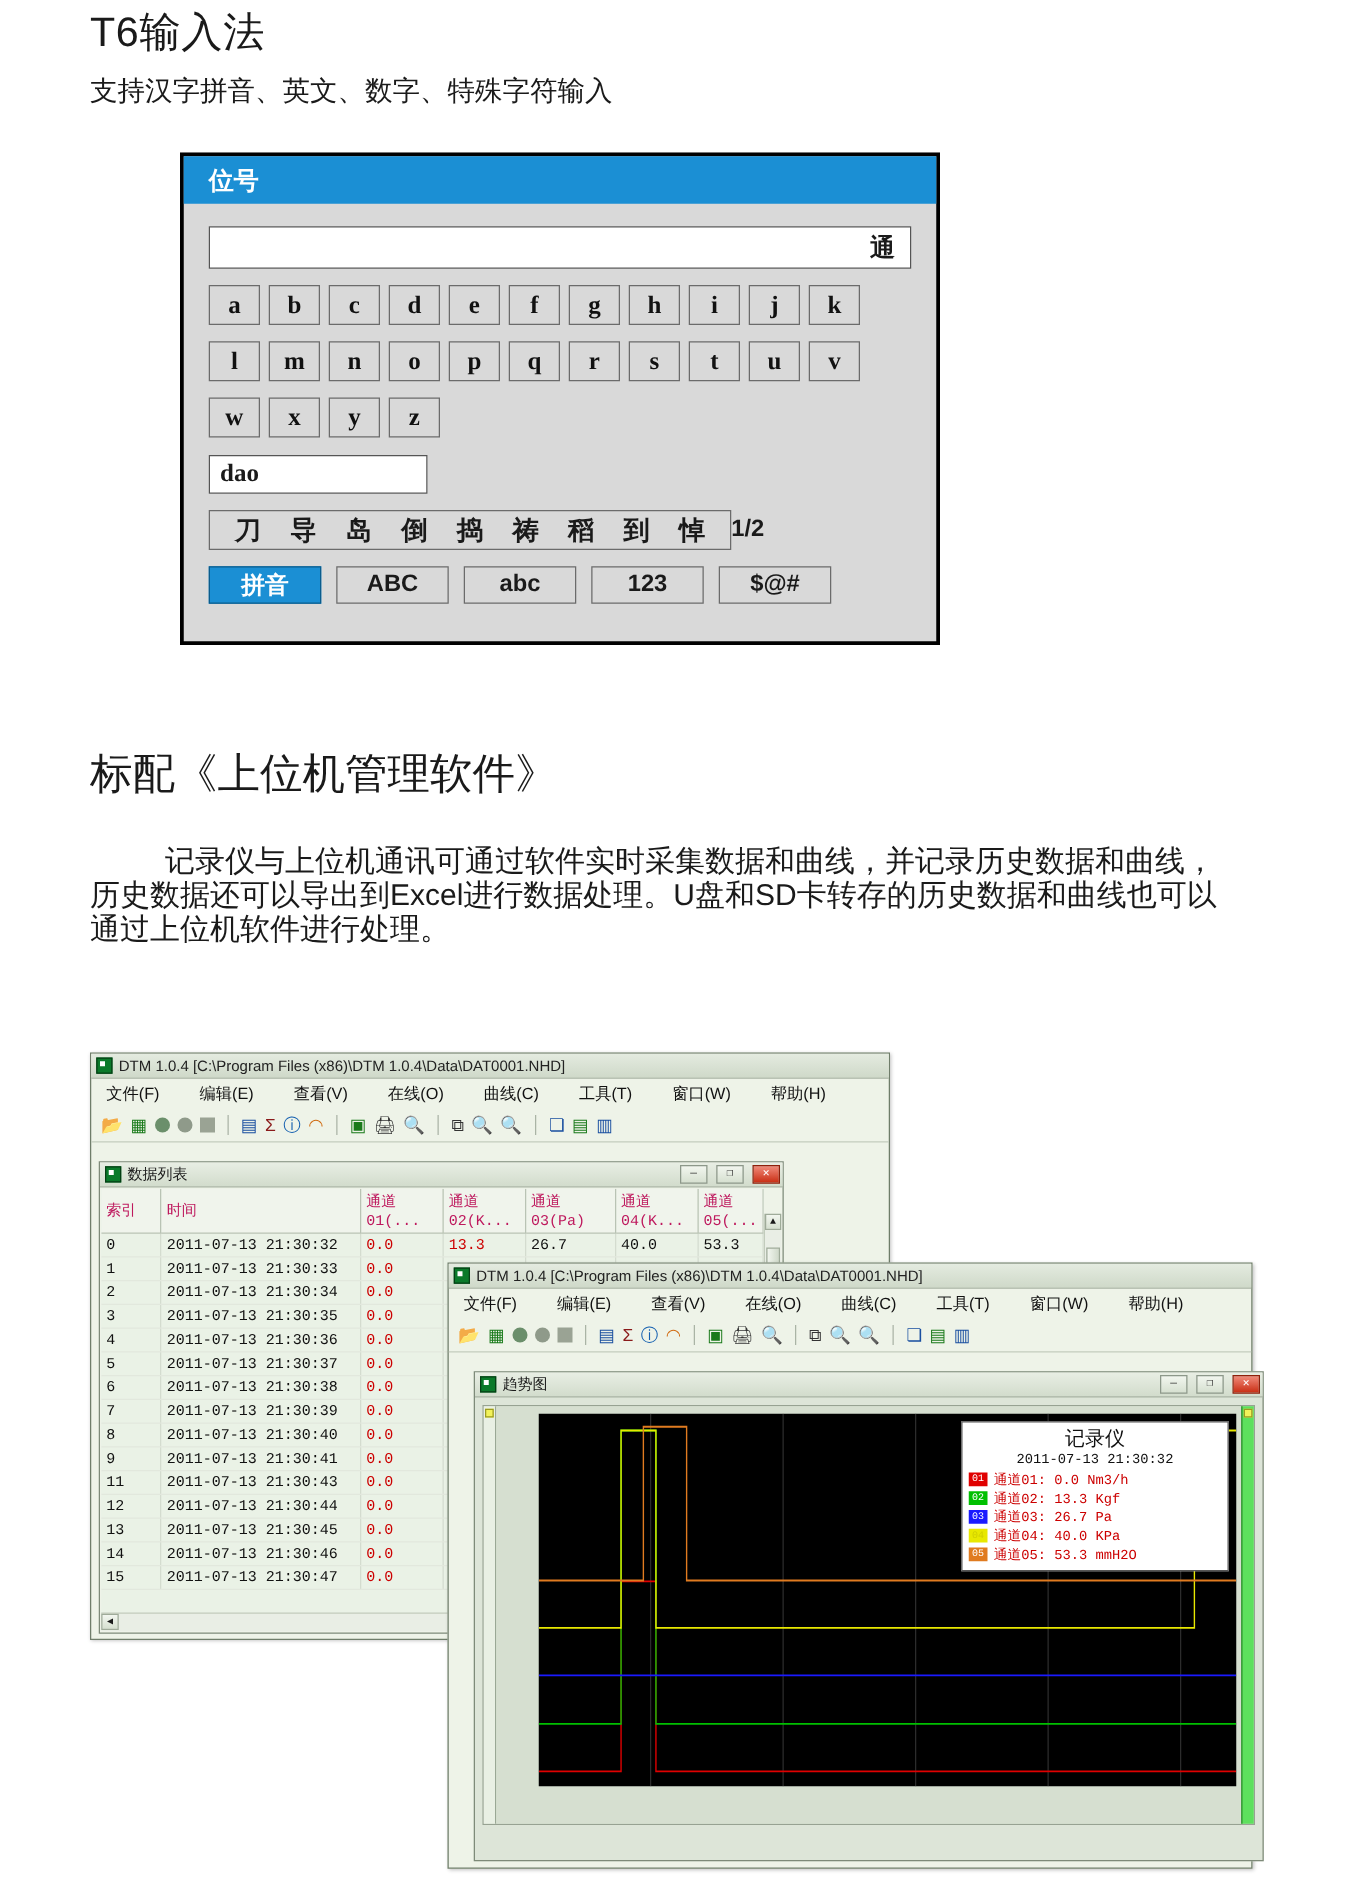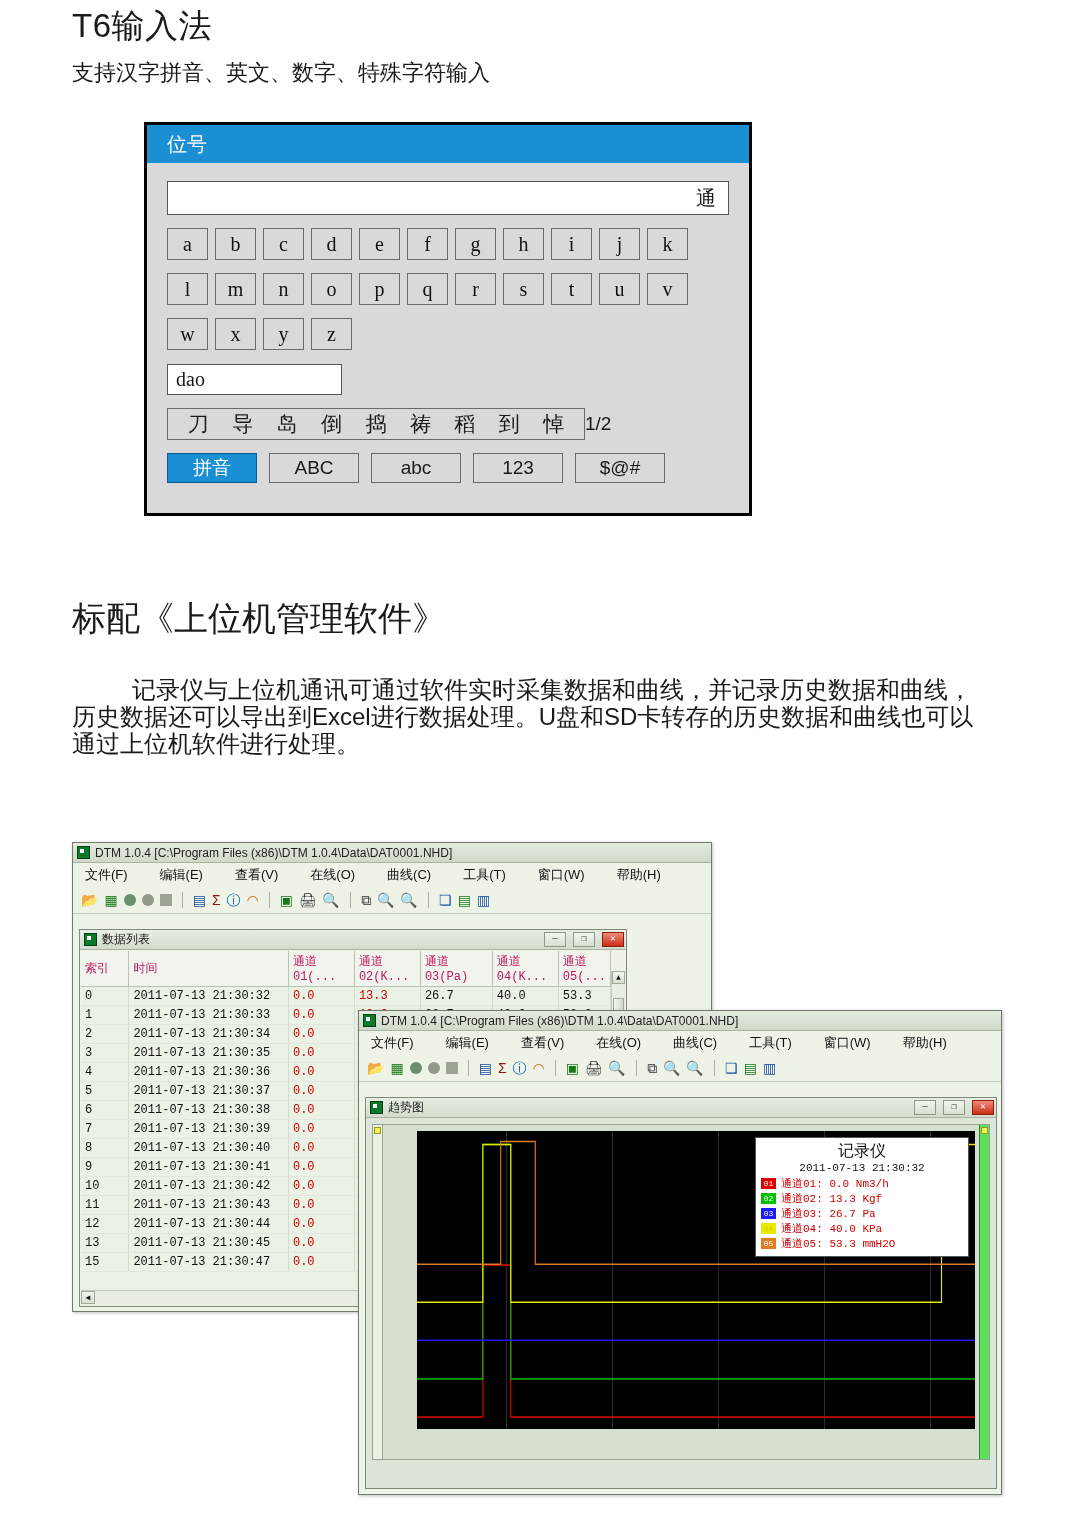--- a/index.html
+++ b/index.html
@@ -29,20 +29,21 @@
     font-weight: 400;
   }
 
   
   .kbd-window {
     position: absolute;
     left: 144px; top: 122px;
     width: 608px; height: 394px;
     background: #d9d9d9;
     border: 3px solid #000000;
+    font-weight: bold;
   }
   .kbd-titlebar {
     height: 38px;
     background: #1b8fd4;
     color: #ffffff;
     font-size: 20px;
     display: flex;
     align-items: center;
     padding-left: 20px;
   }
@@ -531,49 +532,49 @@
           <tr>
             <td class="idx">9</td>
             <td>2011-07-13 21:30:41</td>
             <td class="red">0.0</td>
             <td></td>
             <td></td>
             <td></td>
             <td></td>
           </tr>
           <tr>
-            <td class="idx">10</td>
-            <td>2011-07-13 21:30:42</td>
-            <td class="red">0.0</td>
-            <td></td>
-            <td></td>
-            <td></td>
-            <td></td>
-          </tr>
-          <tr>
             <td class="idx">11</td>
             <td>2011-07-13 21:30:43</td>
             <td class="red">0.0</td>
             <td></td>
             <td></td>
             <td></td>
             <td></td>
           </tr>
           <tr>
             <td class="idx">12</td>
             <td>2011-07-13 21:30:44</td>
             <td class="red">0.0</td>
             <td></td>
             <td></td>
             <td></td>
             <td></td>
           </tr>
           <tr>
             <td class="idx">13</td>
             <td>2011-07-13 21:30:45</td>
+            <td class="red">0.0</td>
+            <td></td>
+            <td></td>
+            <td></td>
+            <td></td>
+          </tr>
+          <tr>
+            <td class="idx">14</td>
+            <td>2011-07-13 21:30:46</td>
             <td class="red">0.0</td>
             <td></td>
             <td></td>
             <td></td>
             <td></td>
           </tr>
           <tr>
             <td class="idx">15</td>
             <td>2011-07-13 21:30:47</td>
             <td class="red">0.0</td>
@@ -629,21 +630,21 @@
     <span class="tb-sep"></span>
     <span class="tb-ico">⧉</span>
     <span class="tb-ico">🔍</span>
     <span class="tb-ico" style="color:#8a8a8a;">🔍</span>
     <span class="tb-sep"></span>
     <span class="tb-ico" style="color:#1a4fa0;">❏</span>
     <span class="tb-ico" style="color:#1a7a1a;">▤</span>
     <span class="tb-ico" style="color:#1a4fa0;">▥</span>
   </div>
 
-  <div class="child" style="left:6px; top:86px; width:632px; height:392px; background:#dde5d8;">
+  <div class="child" style="left:20px; top:86px; width:632px; height:392px; background:#dde5d8;">
     <div class="child-title">
       <span class="app-glyph"></span>
       <span>趋势图</span>
       <span class="spacer"></span>
       <span class="wbtn">—</span>
       <span class="wbtn">❐</span>
       <span class="wbtn close">✕</span>
     </div>
 
     <div class="chart-host">

